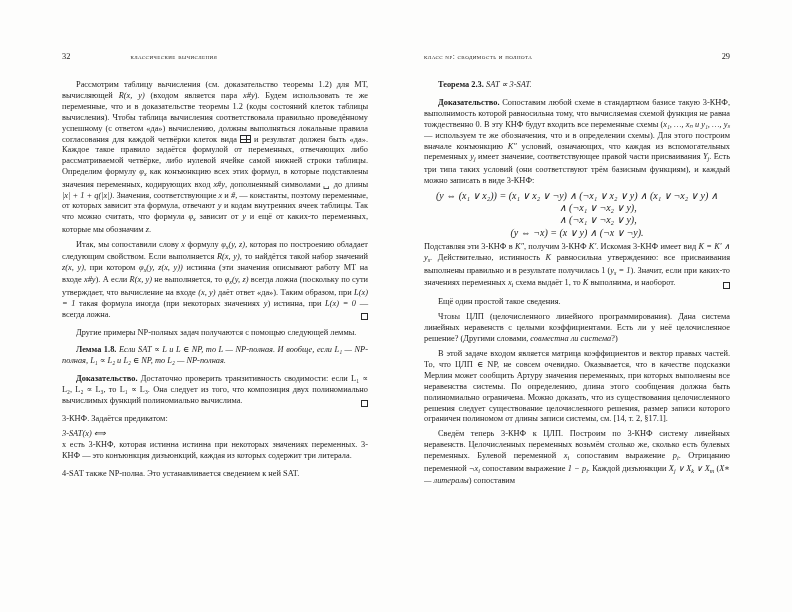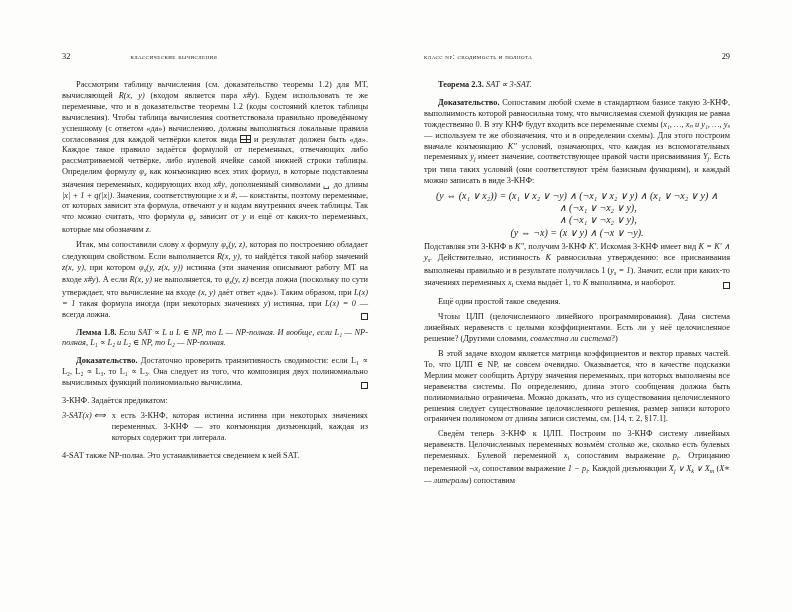--- a/index.html
+++ b/index.html
@@ -120,20 +120,21 @@
     height: 0.8px; width: 100%;
     background: #2a2a2a;
   }
 
   .deflist {
     text-indent: 0;
     margin-top: 4px;
     display: flex;
     font-size: 8.3px;
     line-height: 10.9px;
+    flex-direction: column;
   }
   .deflist .lhs { white-space: nowrap; padding-right: 6px; }
   .deflist .rhs { flex: 1; text-align: justify; }
   sub { font-size: 6.1px; vertical-align: -1.5px; }
 </style>
 </head>
 <body>
 
 <div class="page">
   <div class="spread">
@@ -144,20 +145,21 @@
         <span class="folio">32</span>
         <span class="ttl">Классические вычисления</span>
       </div>
 
       <div class="col">
 
         <p><span>Рассмотрим таблицу вычисления (см. доказательство теоремы 1.2) для МТ, вычисляющей </span><span class="math">R(x, y)</span><span> (входом является пара </span><span class="math">x#y</span><span>). Будем использовать те же переменные, что и в доказательстве теоремы 1.2 (коды состояний клеток таблицы вычисления). Чтобы таблица вычисления соответствовала правильно проведённому успешному (с ответом «да») вычислению, должны выполняться локальные правила согласования для каждой четвёрки клеток вида</span><span class="cellglyph"><span class="bx"></span><span class="vl"></span><span class="hl"></span></span><span>и результат должен быть «да». Каждое такое правило задаётся формулой от переменных, отвечающих либо рассматриваемой четвёрке, либо нулевой ячейке самой нижней строки таблицы. Определим формулу </span><span class="math"><span>φ</span><sub>x</sub></span><span> как конъюнкцию всех этих формул, в которые подставлены значения переменных, кодирующих вход </span><span class="math">x#y</span><span>, дополненный символами ␣ до длины </span><span class="math">|x| + 1 + q(|x|)</span><span>. Значения, соответствующие </span><span class="math">x</span><span> и </span><span class="math">#</span><span>, — константы, поэтому переменные, от которых зависит эта формула, отвечают </span><span class="math">y</span><span> и кодам внутренних ячеек таблицы. Так что можно считать, что формула </span><span class="math"><span>φ</span><sub>x</sub></span><span> зависит от </span><span class="math">y</span><span> и ещё от каких-то переменных, которые мы обозначим </span><span class="math">z</span><span>.</span></p>
 
         <p class="gap-sm"><span>Итак, мы сопоставили слову </span><span class="math">x</span> формулу <span class="math">φ<sub>x</sub>(y, z)</span><span>, которая по построению обладает следующим свойством. Если выполняется </span><span class="math">R(x, y)</span><span>, то найдётся такой набор значений </span><span class="math">z(x, y)</span><span>, при котором </span><span class="math">φ<sub>x</sub>(y, z(x, y))</span><span> истинна (эти значения описывают работу МТ на входе </span><span class="math">x#y</span><span>). А если </span><span class="math">R(x, y)</span><span> не выполняется, то </span><span class="math">φ<sub>x</sub>(y, z)</span><span> всегда ложна (поскольку по сути утверждает, что вычисление на входе </span><span class="math">(x, y)</span><span> даёт ответ «да»). Таким образом, при </span><span class="math">L(x) = 1</span><span> такая формула иногда (при некоторых значениях </span><span class="math">y</span><span>) истинна, при </span><span class="math">L(x) = 0</span><span> — всегда ложна.</span><span class="qed"></span></p>
 
+        <p class="gap">Другие примеры NP-полных задач получаются с помощью следующей леммы.</p>
 
         <p class="gap"><span class="thm-head">Лемма 1.8.</span> <span class="thm-run">Если SAT ∝ L и L ∈ NP, то L — NP-полная. И вообще, если L₁ — NP-полная, L₁ ∝ L₂ и L₂ ∈ NP, то L₂ — NP-полная.</span></p>
 
         <p class="gap"><span class="proof-head">Доказательство.</span> <span>Достаточно проверить транзитивность сводимости: если L₁ ∝ L₂, L₂ ∝ L₃, то L₁ ∝ L₃. Она следует из того, что композиция двух полиномиально вычислимых функций полиномиально вычислима.</span><span class="qed"></span></p>
 
         <p class="gap noind">3-КНФ. Задаётся предикатом:</p>
 
         <div class="deflist">
           <span class="lhs math">3-SAT(x)  ⟺</span>
           <span class="rhs">x есть 3-КНФ, которая истинна истинна при некоторых значениях переменных. 3-КНФ — это конъюнкция дизъюнкций, каждая из которых содержит три литерала.</span>

